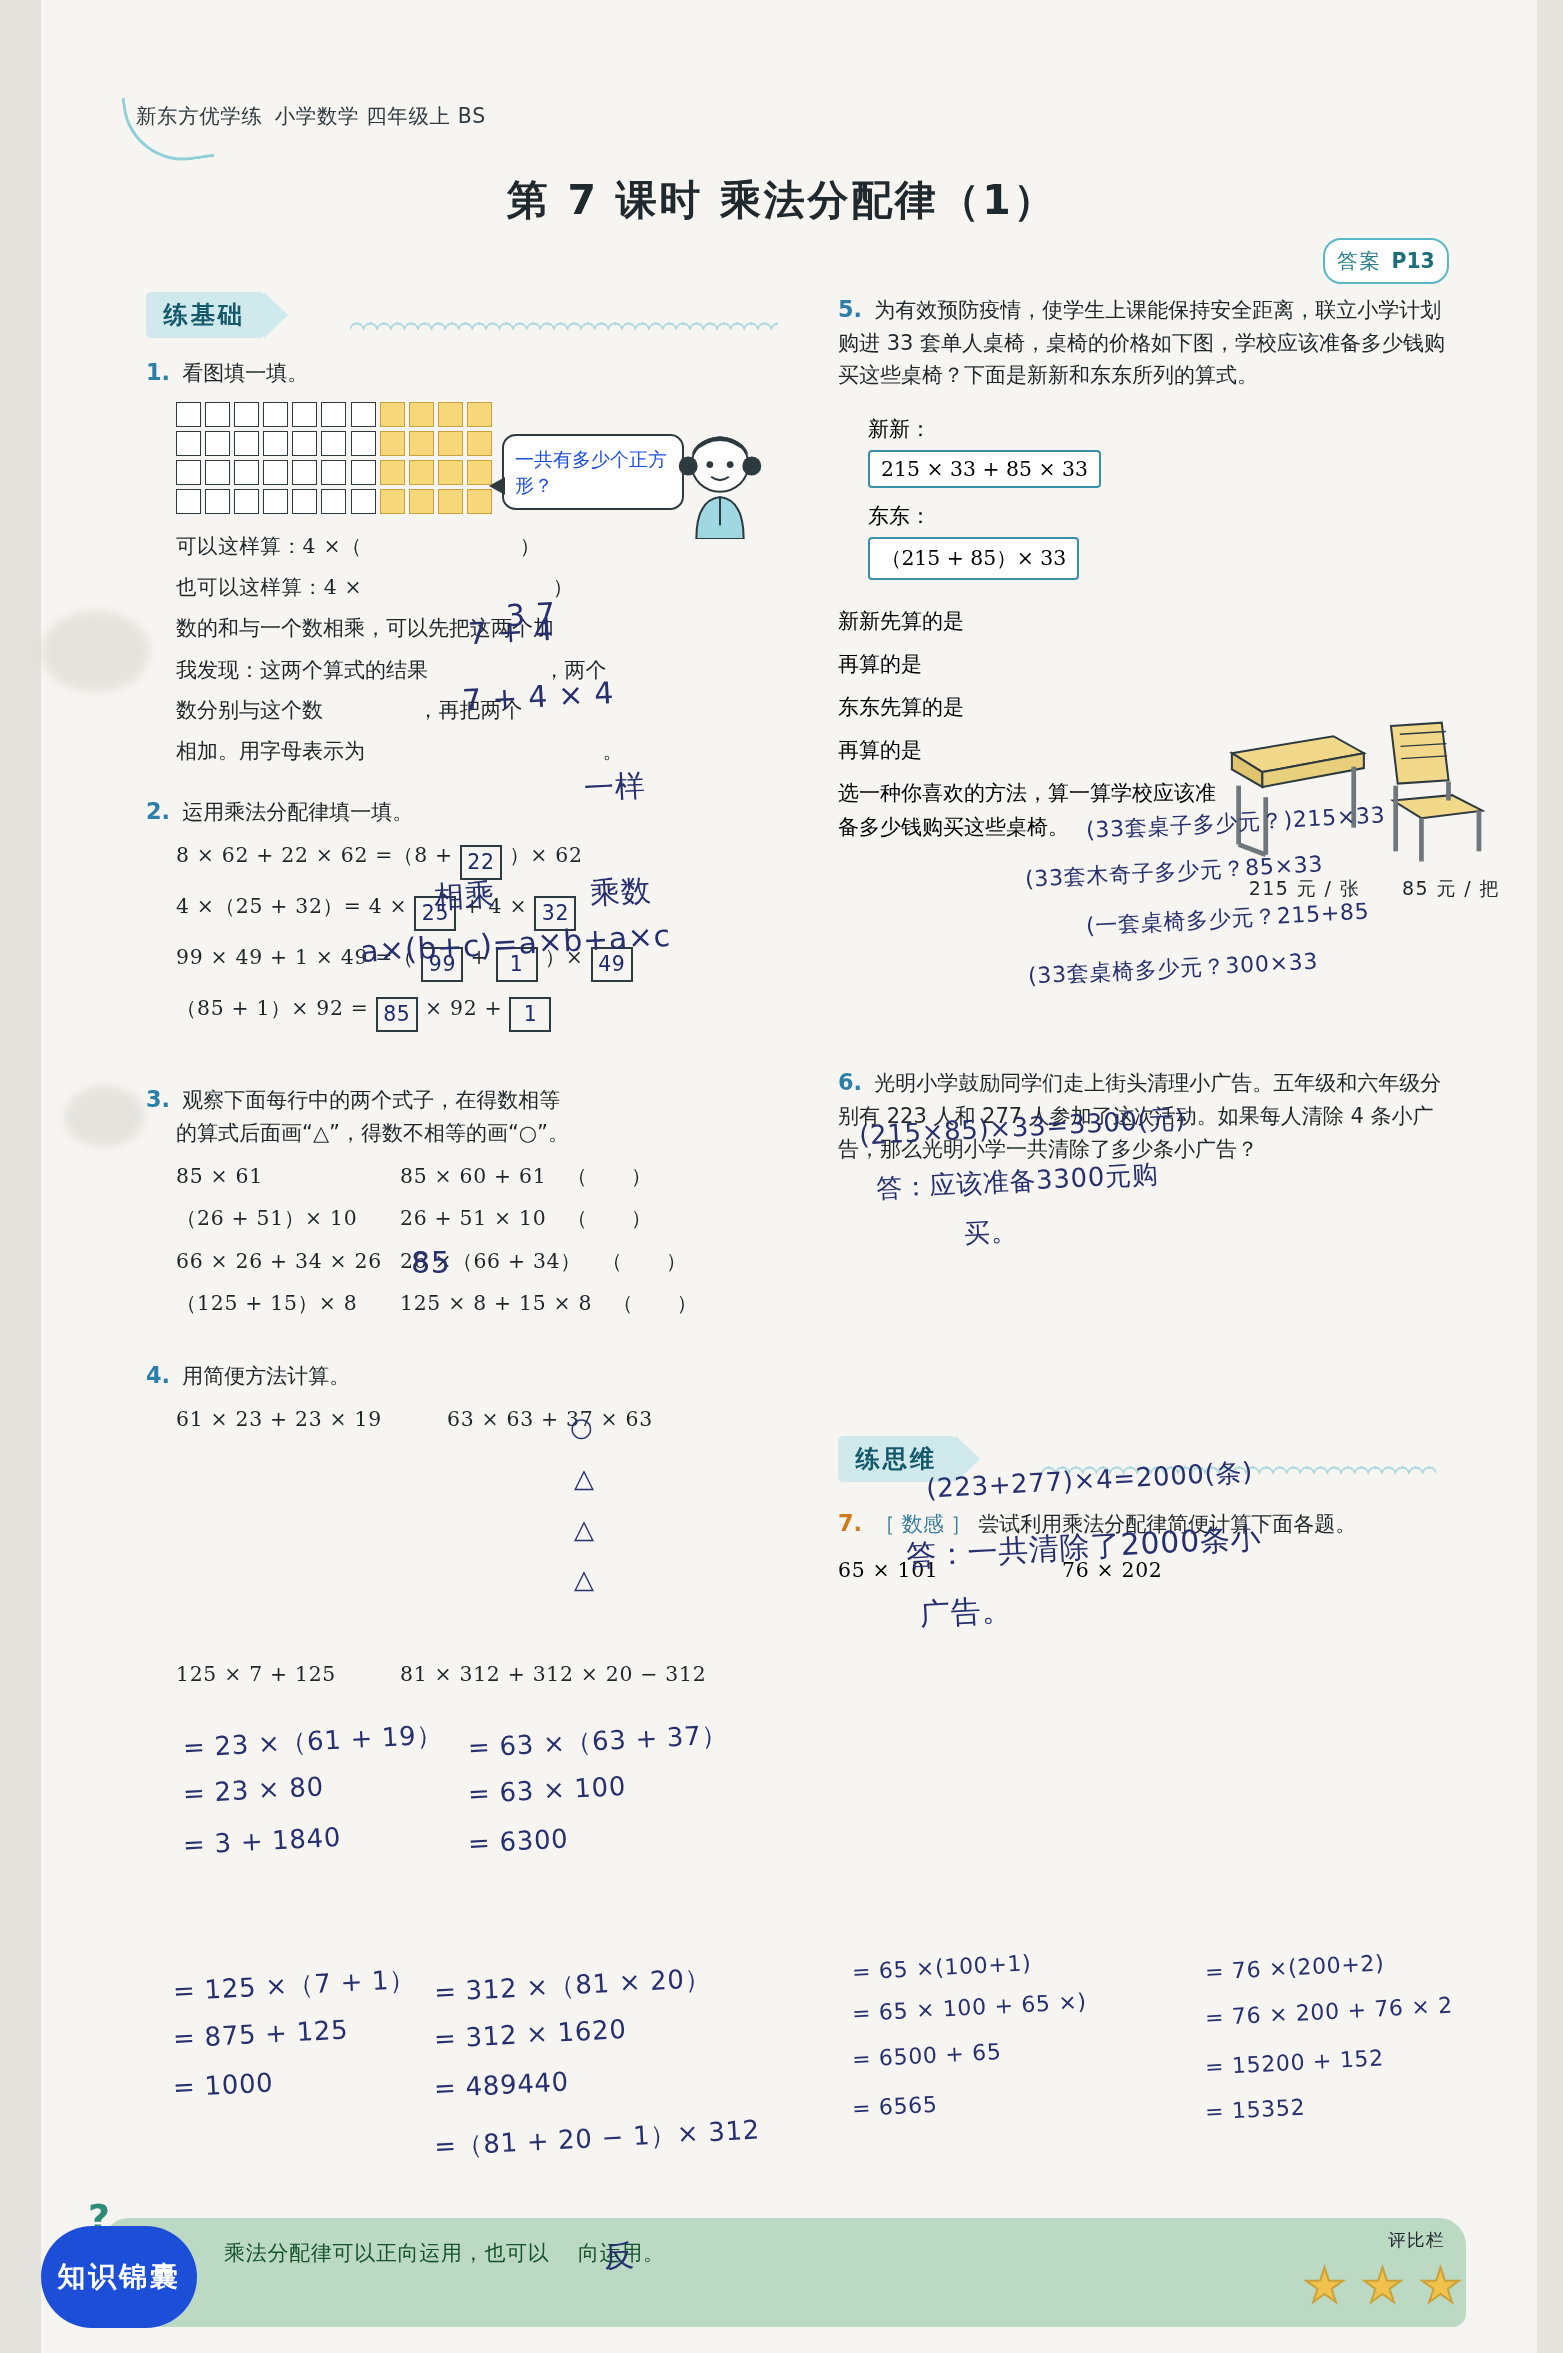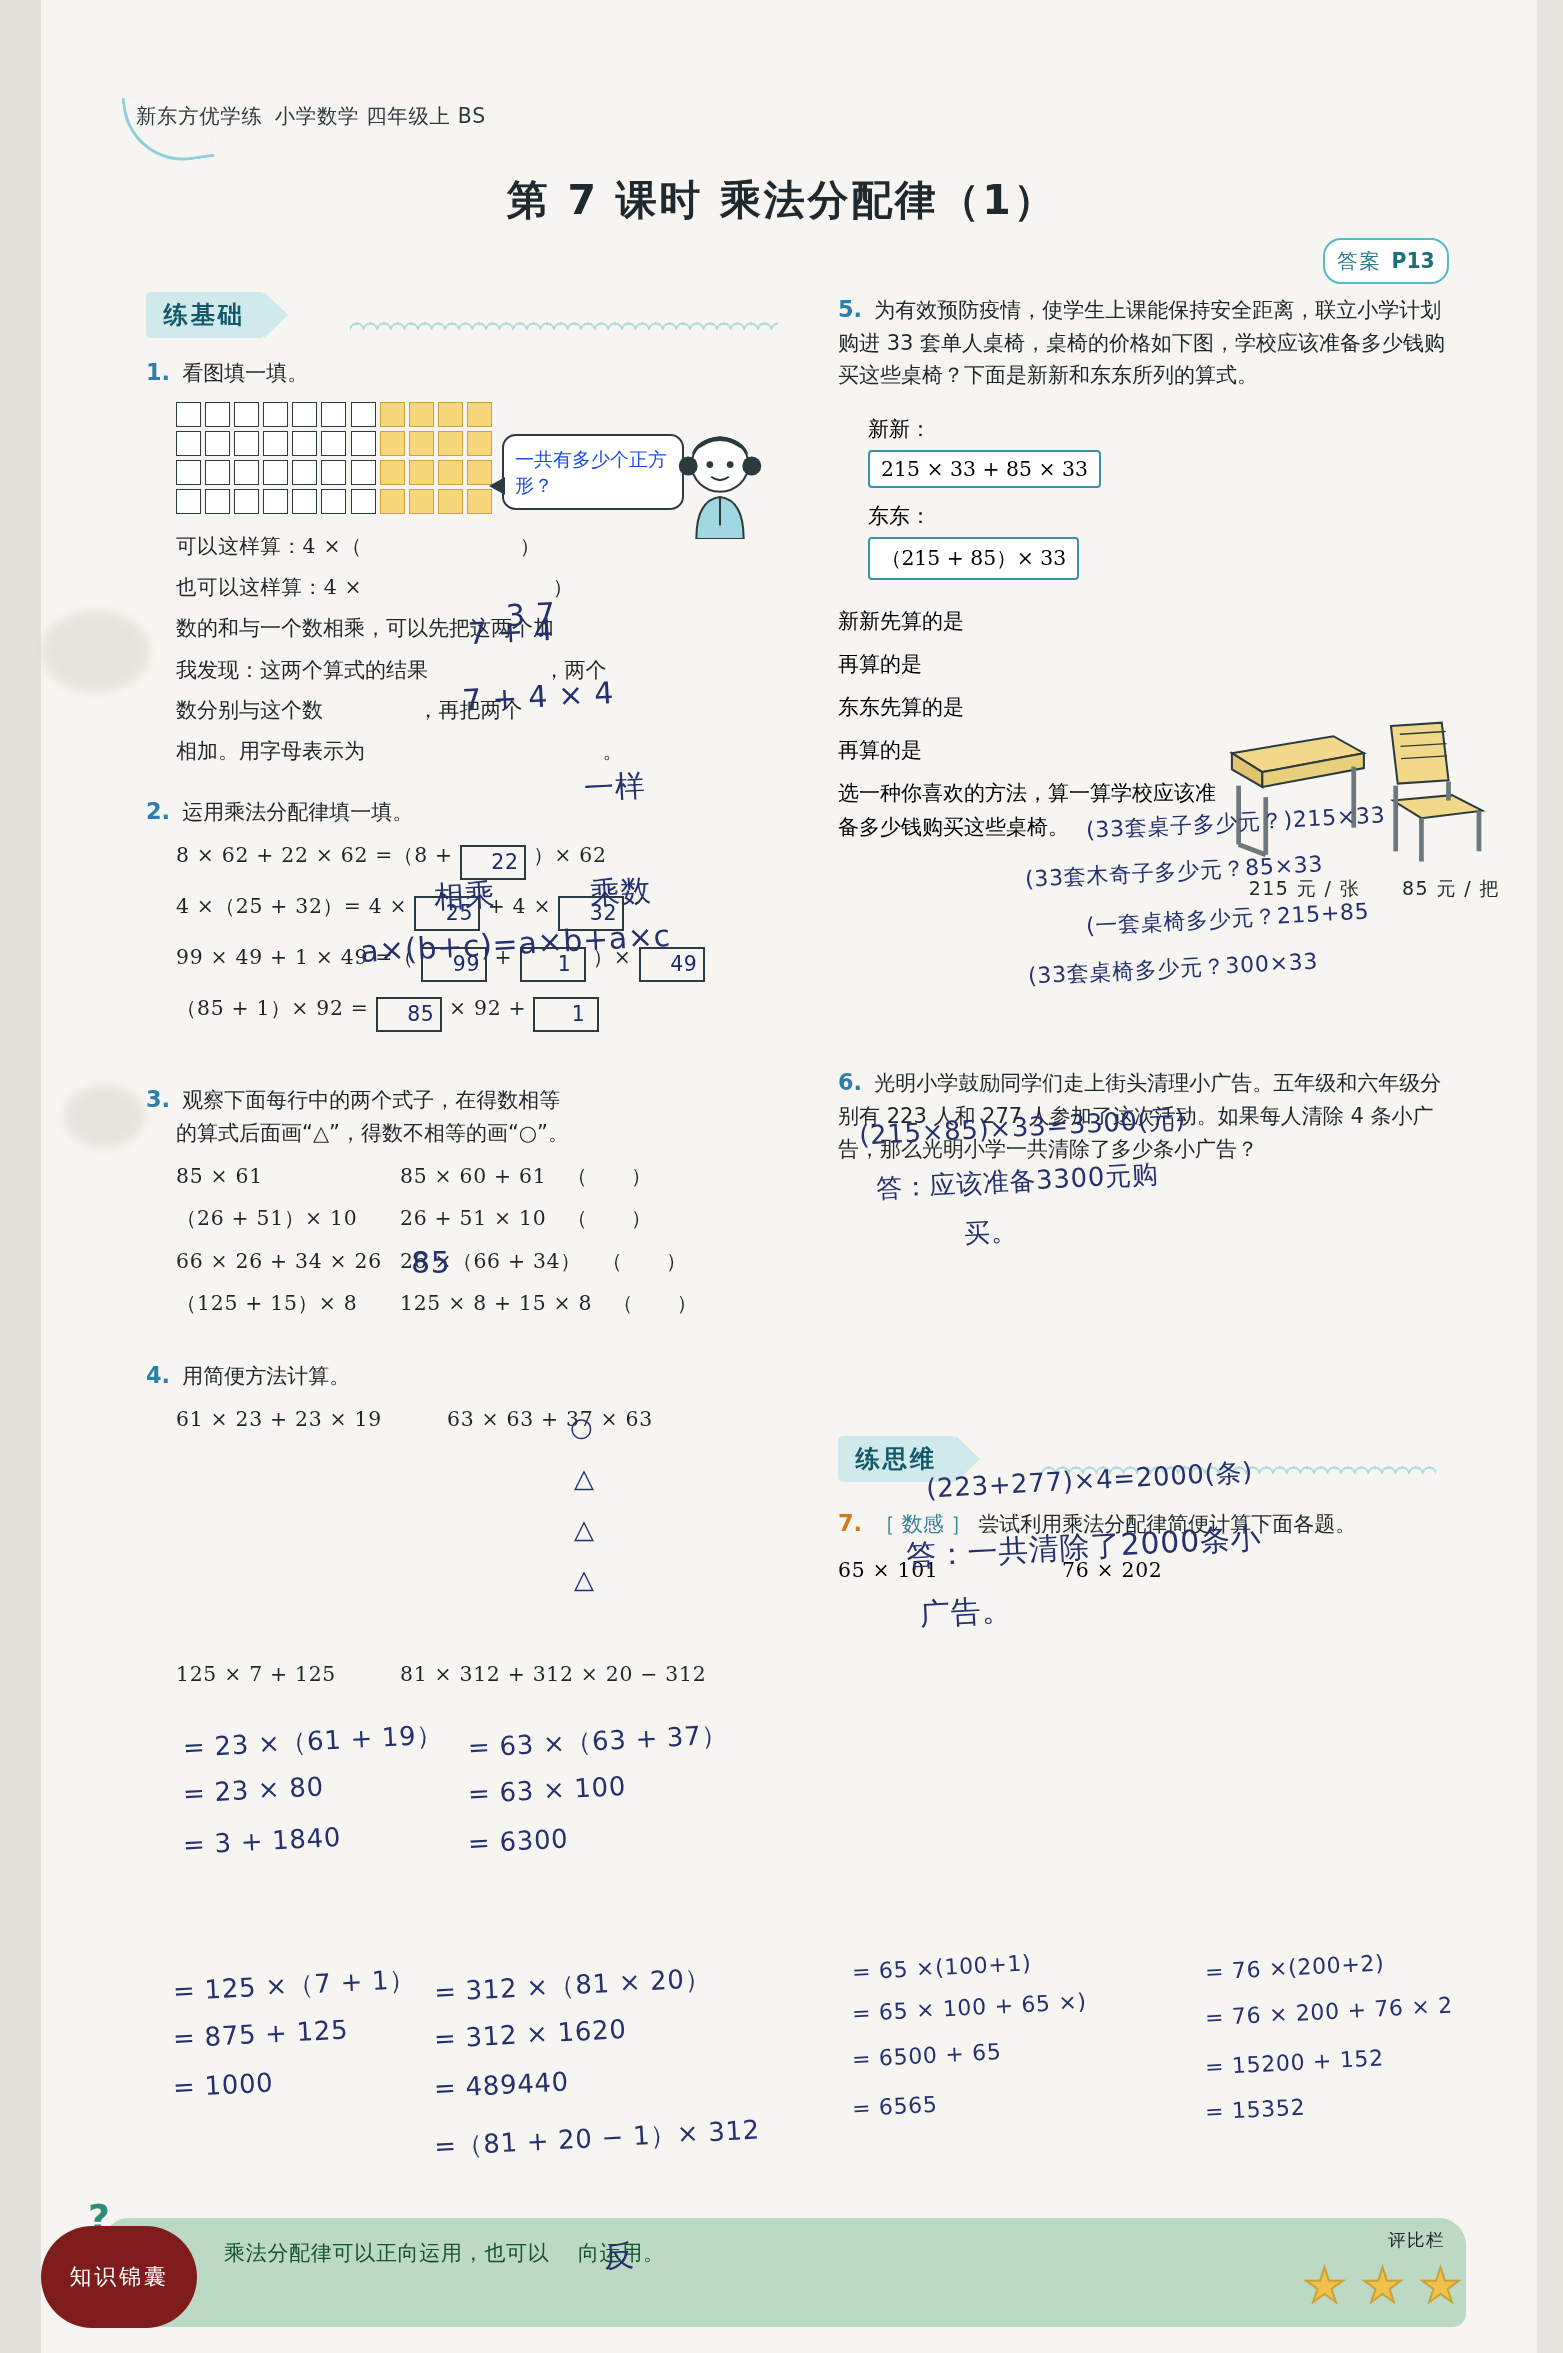--- a/index.html
+++ b/index.html
@@ -84,21 +84,21 @@
   .bubble:after{
     content:""; position:absolute; left:-15px; top:41px;
     border-top:9.5px solid transparent; border-bottom:9.5px solid transparent;
     border-right:16.3px solid #2d3b40;
   }
   .girl { position:absolute; left:669px; top:424px; width:102px; height:115px; }
 
   
   .bx { display:inline-block; min-width:38px; height:31px; border:2px solid #2d3b40;
         text-align:center; line-height:31px; font-size:20.4px; vertical-align:-6.8px;
-        font-family:"DejaVu Serif",serif;padding-left:24px; }
+        font-family:"DejaVu Serif",serif; }
   .bx.hand { color:#1a2a6b; font-family:"DejaVu Sans",sans-serif; }
 
   .row { margin:11px 0 0 30px; }
   .twocol { display:flex; }
   .twocol > div:first-child { width:224px; }
 
   
   .hw {
     position:absolute;
     color:#26306e;
@@ -121,22 +121,22 @@
   }
 
   
   .tipbar {
     position:absolute; left:102px; bottom:27px; width:1364px; height:109px;
     background:#bcd9c4; border-radius:27px 27px 13.6px 13.6px;
   }
   .tiptext { position:absolute; left:224px; bottom:87px; font-size:21px; color:#14532d; letter-spacing:0.7px;}
   .tipbadge {
     position:absolute; left:41px; bottom:26px; width:156px; height:102px;
-    background:#7f1d1d; border-radius:51px; display:flex; align-items:center; justify-content:center;
-    color:#fff; font-size:22px; letter-spacing:2.7px; font-weight:normal;
+    background:#1d4ed8; border-radius:51px; display:flex; align-items:center; justify-content:center;
+    color:#fff; font-size:28px; letter-spacing:2.7px; font-weight:bold;
   }
   .qmark { position:absolute; left:88px; bottom:114px; font-size:38px; color:#2e8b7a; font-weight:bold;}
   .stars { position:absolute; right:102px; bottom:41px; display:flex; gap:15px; }
   .star { font-size:48px; color:#f0c24b; -webkit-text-stroke:2px #caa23b; }
   .starlab { position:absolute; right:119px; bottom:102px; font-size:17.6px; color:#20292e; letter-spacing:1.4px;}
 
   .smudge { position:absolute; border-radius:50%; background:#d9d6ce; opacity:.55; filter:blur(4.1px); }
 </style>
 </head>
 <body>

